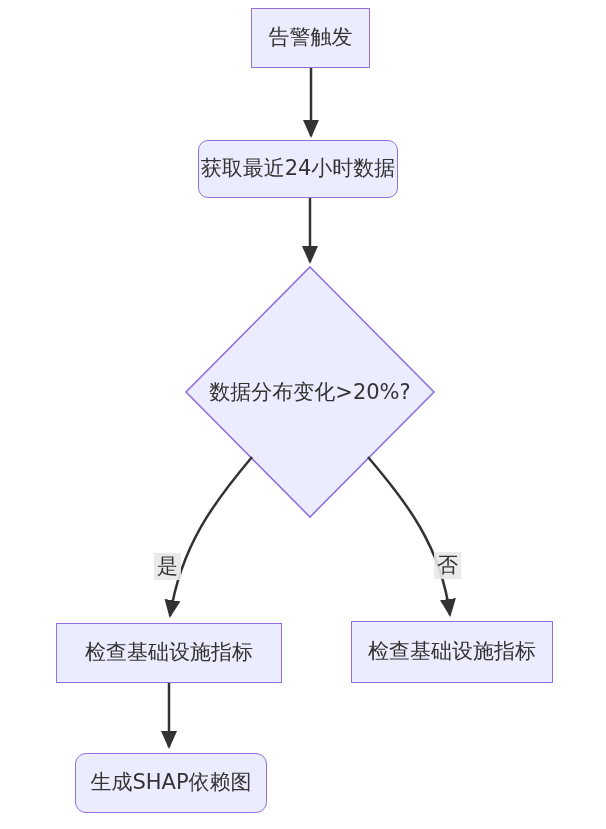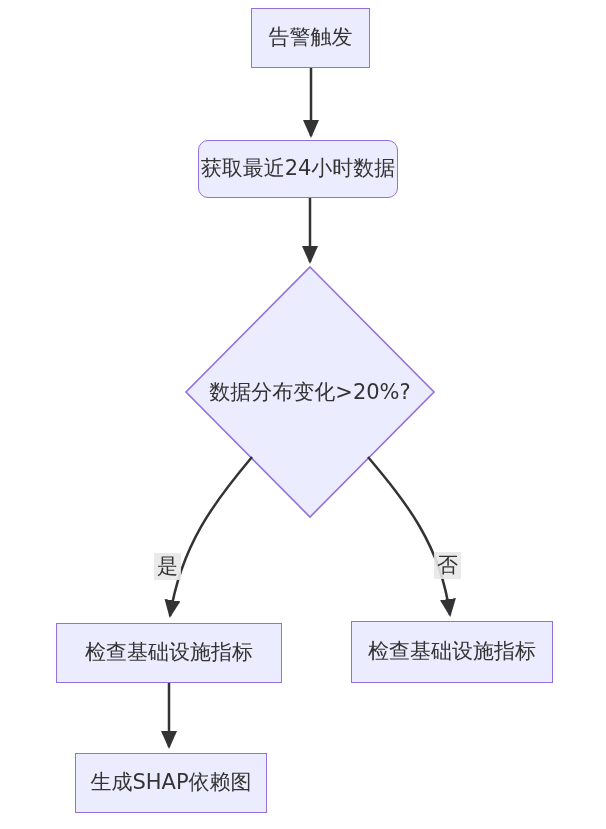--- a/index.html
+++ b/index.html
@@ -114,17 +114,17 @@
   </div>
 
   <div class="node" style="left:56px; top:623px; width:226px; height:60px;">
     <span>检查基础设施指标</span>
   </div>
 
   <div class="node" style="left:351px; top:621px; width:202px; height:62px;">
     <span>检查基础设施指标</span>
   </div>
 
-  <div class="node" style="left:75px; top:753px; width:192px; height:60px;">
+  <div class="node" style="left:75px; top:753px; width:192px; height:60px;border-radius:11px;">
     <span>生成SHAP依赖图</span>
   </div>
 
 </div>
 
 </body></html>

